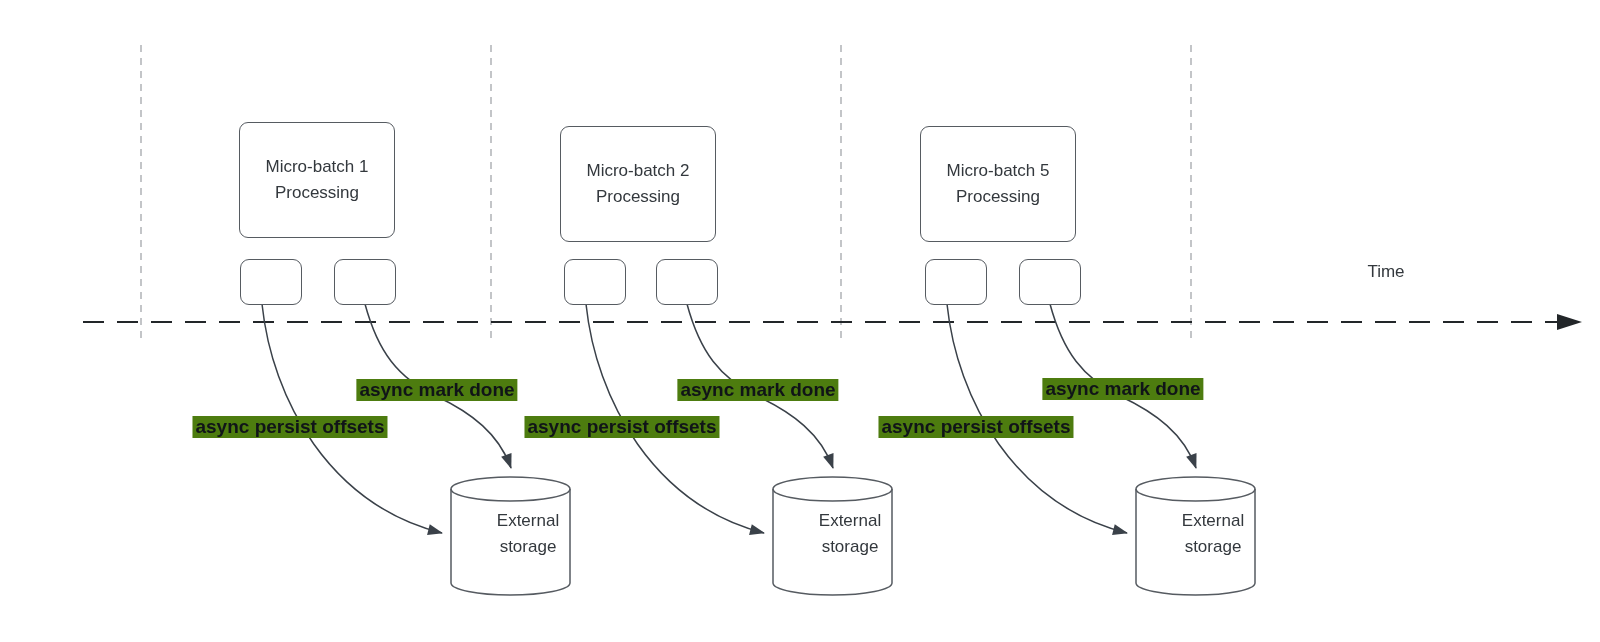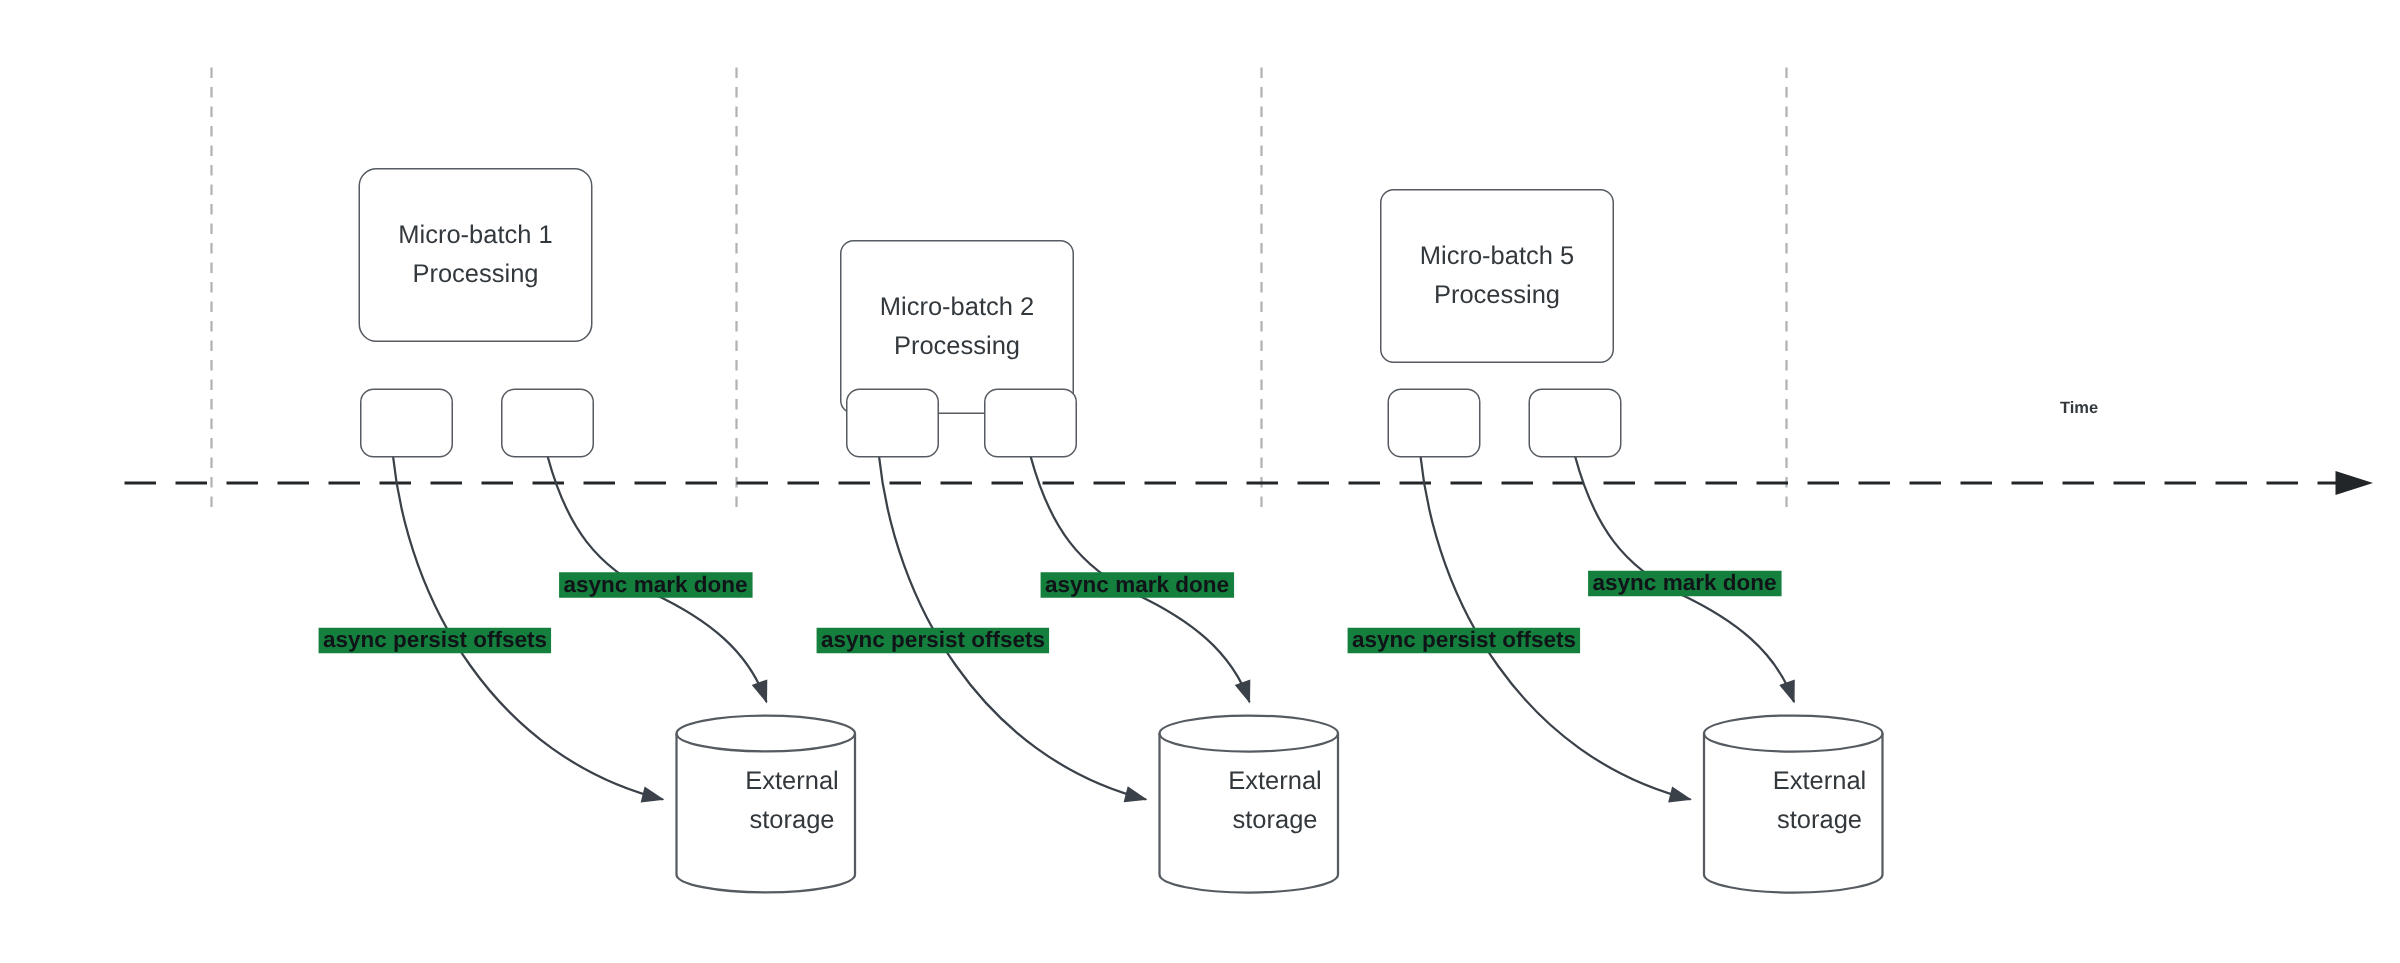--- a/index.html
+++ b/index.html
@@ -28,39 +28,39 @@
     width:62px;height:46px;
     border:1.4px solid #565b61;
     border-radius:9px;
     background:#ffffff;
     box-sizing:border-box;
     top:259px;
   }
   .edge-label{
     position:absolute;
     transform:translate(-50%,-50%);
-    font-size:15px;font-weight:bold;color:#101418;
-    background:#15803d;
+    font-size:19px;font-weight:bold;color:#101418;
+    background:#4d7c0f;
     padding:0 3px;
     white-space:nowrap;
   }
   .storage-label{
     position:absolute;
     width:120px;height:60px;
     transform:translate(-50%,0);
     display:flex;align-items:center;justify-content:center;
     text-align:center;
     font-size:17px;line-height:26px;color:#33383d;
     white-space:pre-line;
     padding-left:36px;
   }
   .time-label{
     position:absolute;
     transform:translate(-50%,-50%);
-    font-size:11px;color:#33383d;font-weight:bold;
+    font-size:17px;color:#33383d;
   }
 </style>
 </head>
 <body>
 
 <div id="canvas">
 
   <svg id="lines" viewBox="0 0 1600 642" xmlns="http://www.w3.org/2000/svg">
     <defs>
       <marker id="arrow" markerUnits="userSpaceOnUse" markerWidth="18" markerHeight="14" refX="15" refY="6.5" orient="auto">
@@ -92,30 +92,30 @@
     <g>
       <path d="M773,489 L773,583 A59.5,12 0 0 0 892,583 L892,489 A59.5,12 0 0 0 773,489 Z" fill="#ffffff" stroke="#565b61" stroke-width="1.5"></path>
       <path d="M773,489 A59.5,12 0 0 0 892,489" fill="none" stroke="#565b61" stroke-width="1.5"></path>
     </g>
     <g>
       <path d="M1136,489 L1136,583 A59.5,12 0 0 0 1255,583 L1255,489 A59.5,12 0 0 0 1136,489 Z" fill="#ffffff" stroke="#565b61" stroke-width="1.5"></path>
       <path d="M1136,489 A59.5,12 0 0 0 1255,489" fill="none" stroke="#565b61" stroke-width="1.5"></path>
     </g>
   </svg>
 
-  <div class="main-box" style="left:239px;top:112px;border-radius:12px;">Micro-batch 1
+  <div class="main-box" style="left:239px;top:122px;">Micro-batch 1
 Processing</div>
   <div class="task-box" style="left:240px;"></div>
   <div class="task-box" style="left:334px;"></div>
   <div class="edge-label" style="left:290px;top:427px;">async persist offsets</div>
   <div class="edge-label" style="left:437px;top:390px;">async mark done</div>
   <div class="storage-label" style="left:510px;top:504px;">External
 storage</div>
 
-  <div class="main-box" style="left:560px;top:126px;margin-top:34px;">Micro-batch 2
+  <div class="main-box" style="left:560px;top:126px;">Micro-batch 2
 Processing</div>
   <div class="task-box" style="left:564px;"></div>
   <div class="task-box" style="left:656px;"></div>
   <div class="edge-label" style="left:622px;top:427px;">async persist offsets</div>
   <div class="edge-label" style="left:758px;top:390px;">async mark done</div>
   <div class="storage-label" style="left:832px;top:504px;">External
 storage</div>
 
   <div class="main-box" style="left:920px;top:126px;">Micro-batch 5
 Processing</div>

